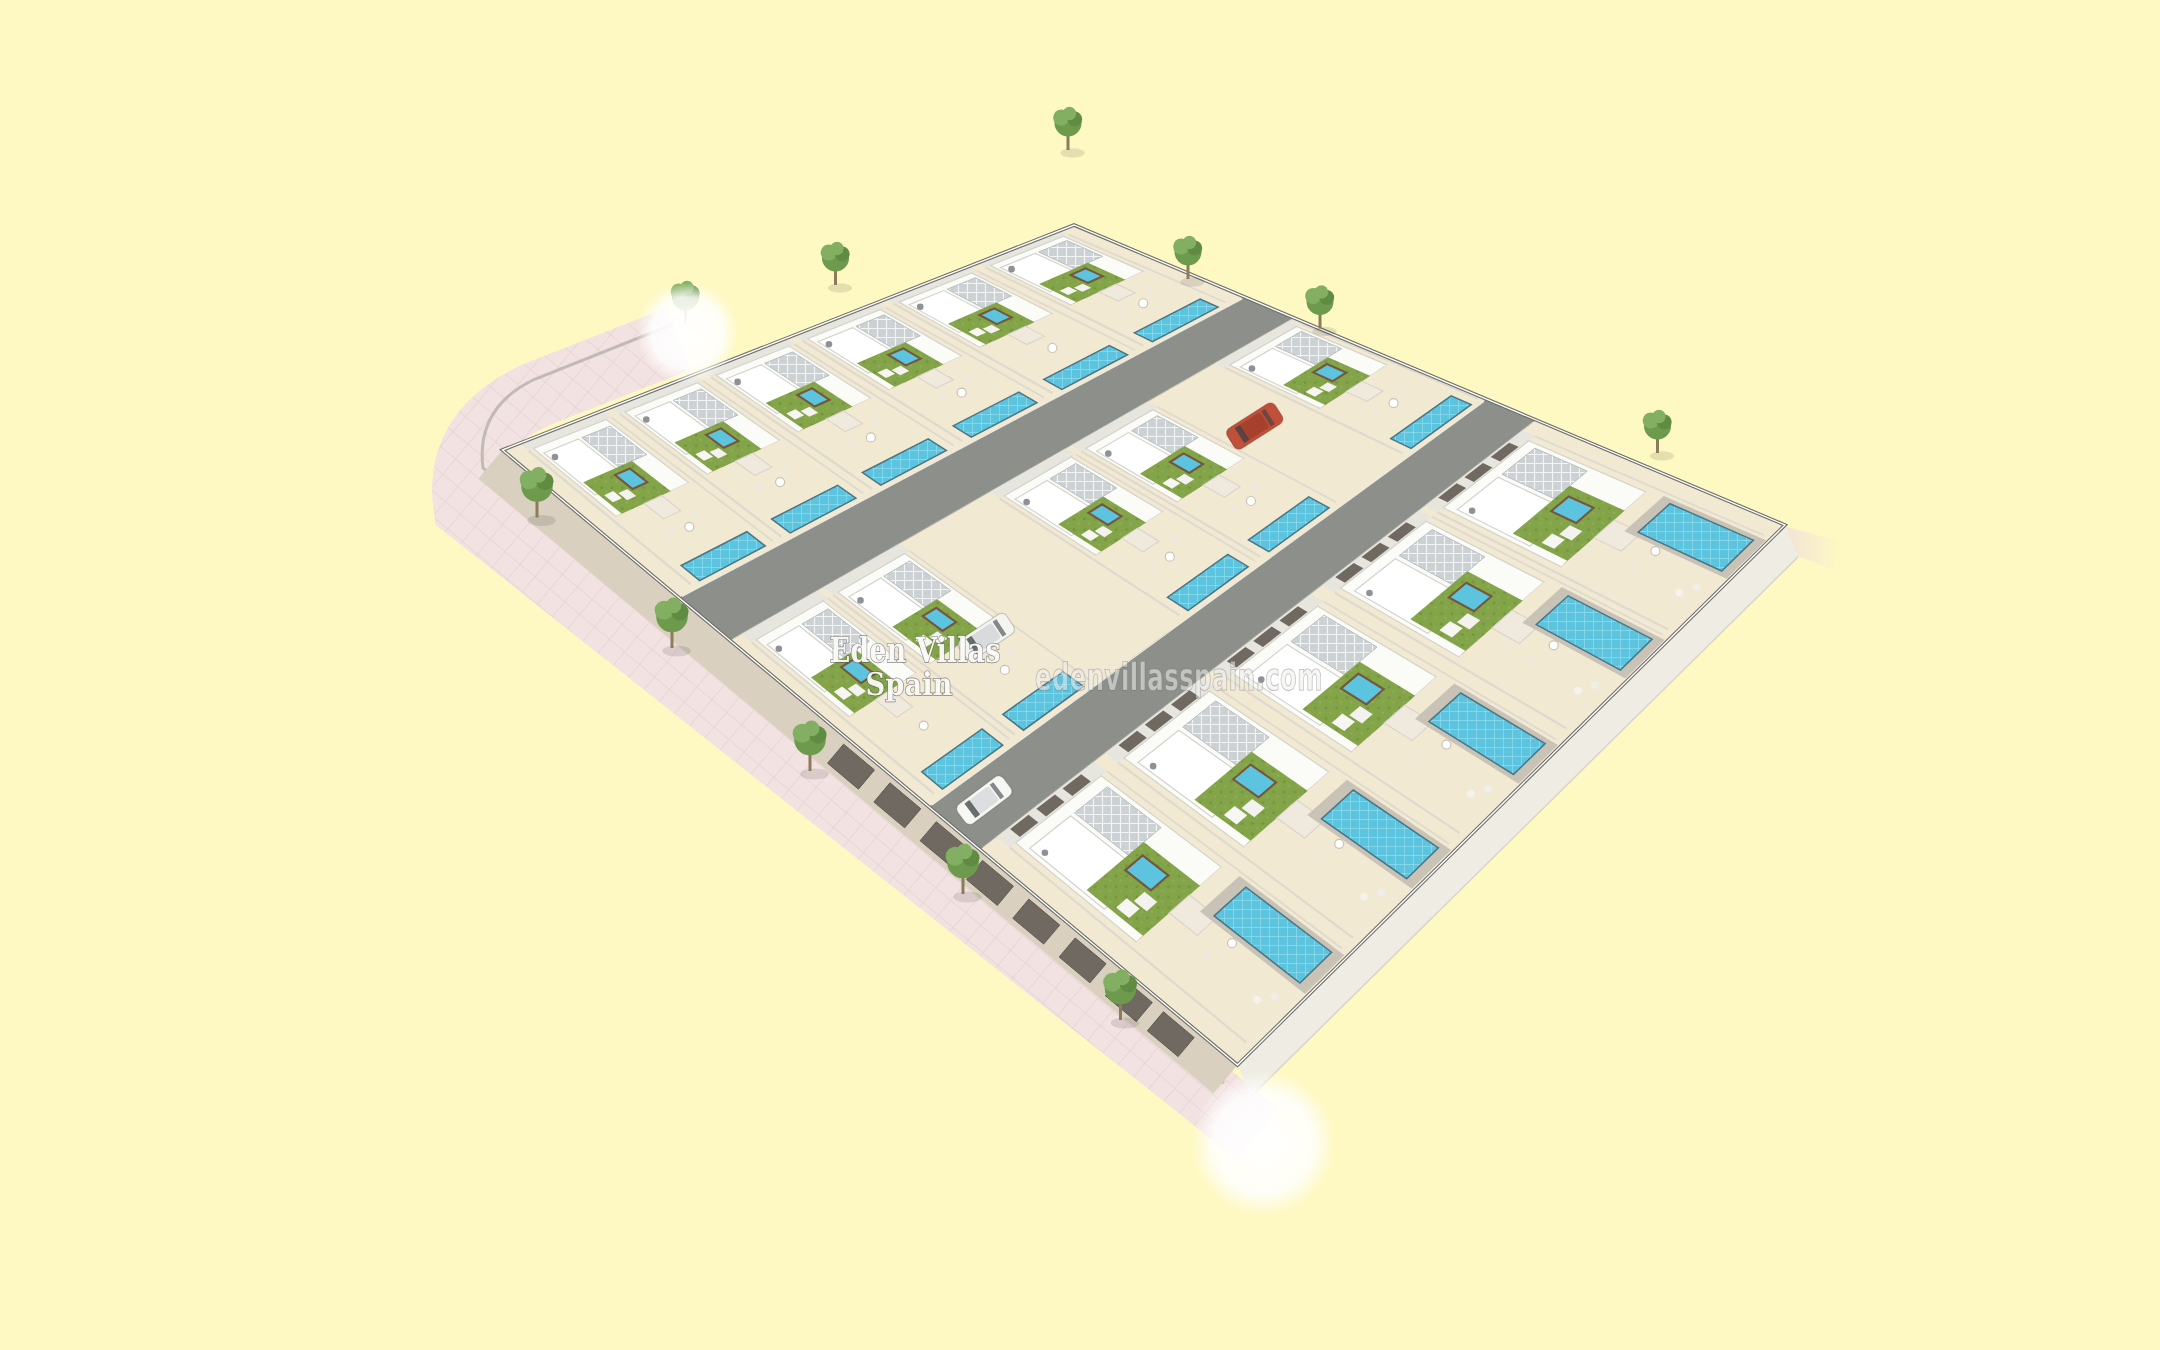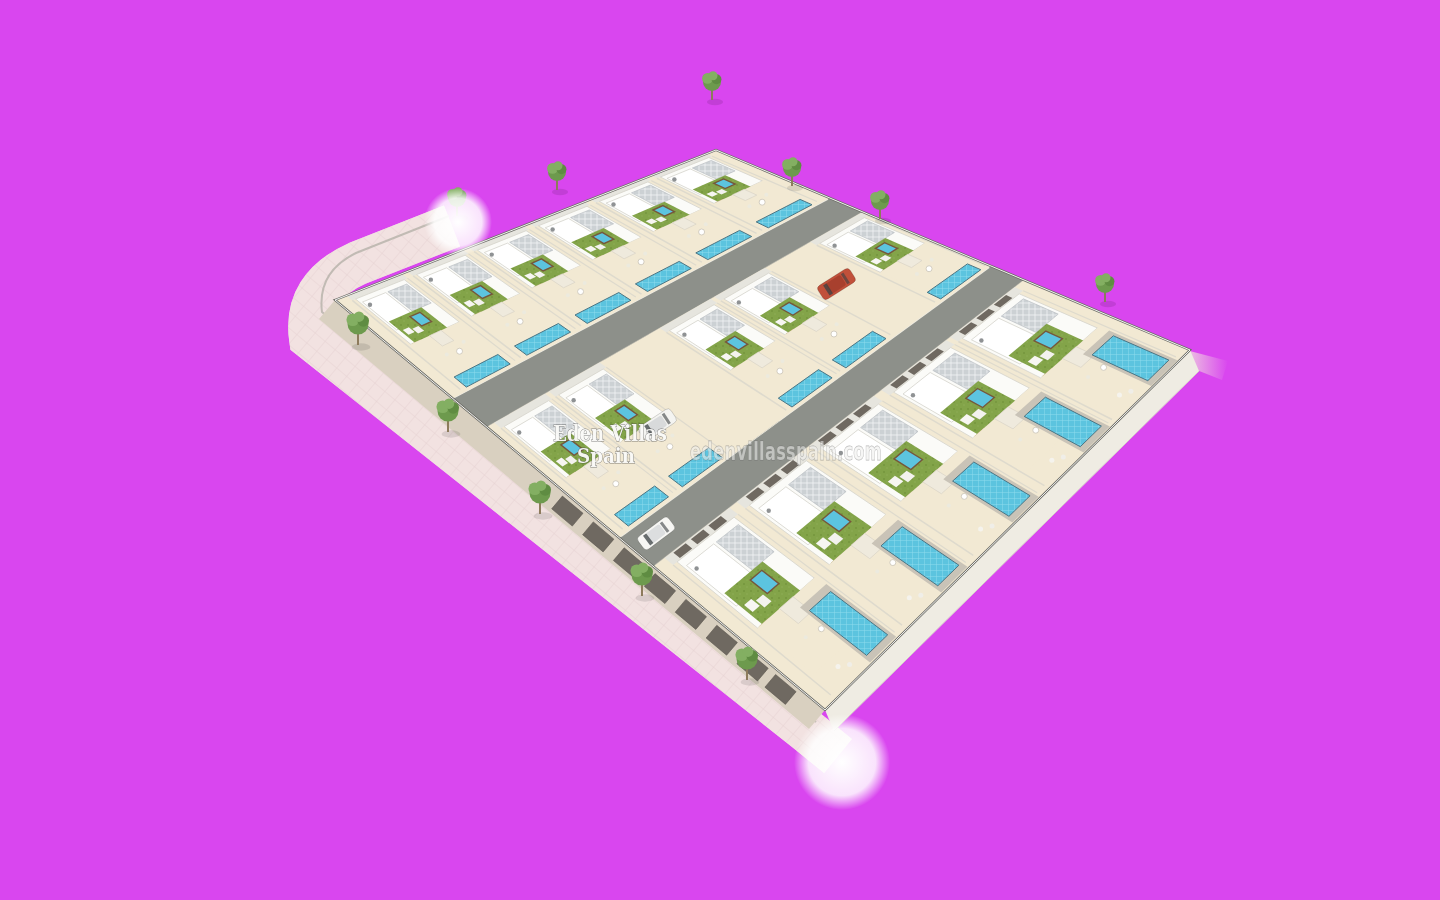--- a/index.html
+++ b/index.html
@@ -1,16 +1,16 @@
 <!DOCTYPE html>
 <html><head>
 <meta charset="utf-8">
 <style>
   html,body{margin:0;padding:0;background:#ffffff;}
-  #stage{position:relative;width:1440px;height:900px;background:#d946ef;overflow:hidden;
+  #stage{position:relative;width:1440px;height:900px;background:#fef9c3;overflow:hidden;
          font-family:"Liberation Sans",sans-serif;}
   svg{display:block;}
   .wm-serif{font-family:"DejaVu Serif","Liberation Serif",serif;font-weight:700;
             fill:rgba(250,250,248,0.95);stroke:rgba(70,70,70,0.65);stroke-width:0.9px;
             paint-order:stroke;}
   .wm-sans{font-family:"DejaVu Sans","Liberation Sans",sans-serif;font-weight:700;
            fill:rgba(238,238,236,0.55);stroke:rgba(95,95,95,0.45);stroke-width:0.8px;
            paint-order:stroke;letter-spacing:0.5px;}
 </style>
 </head>

